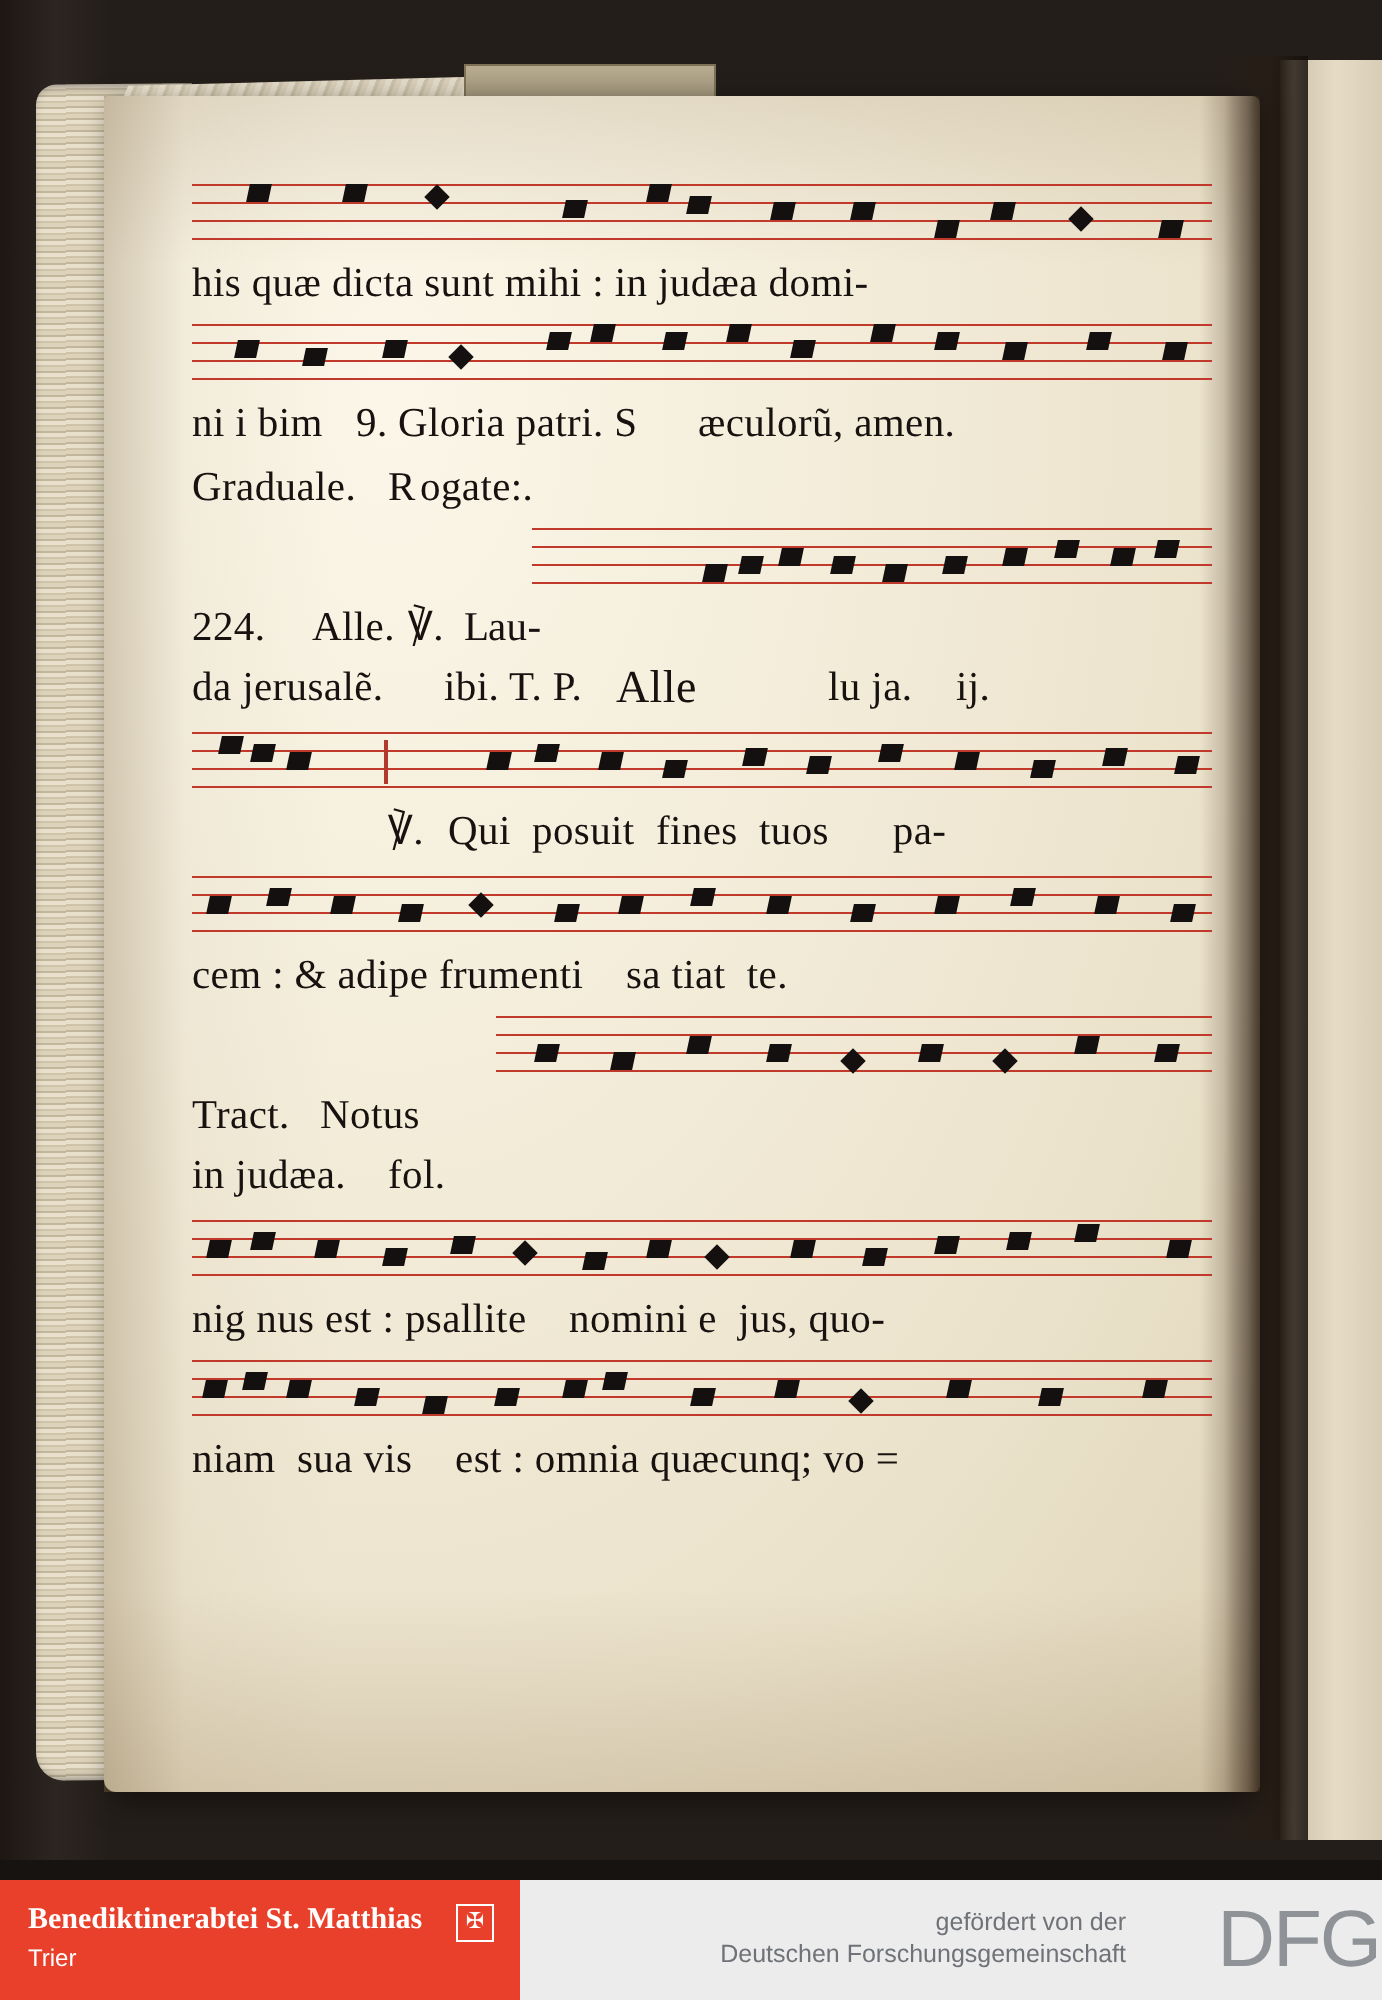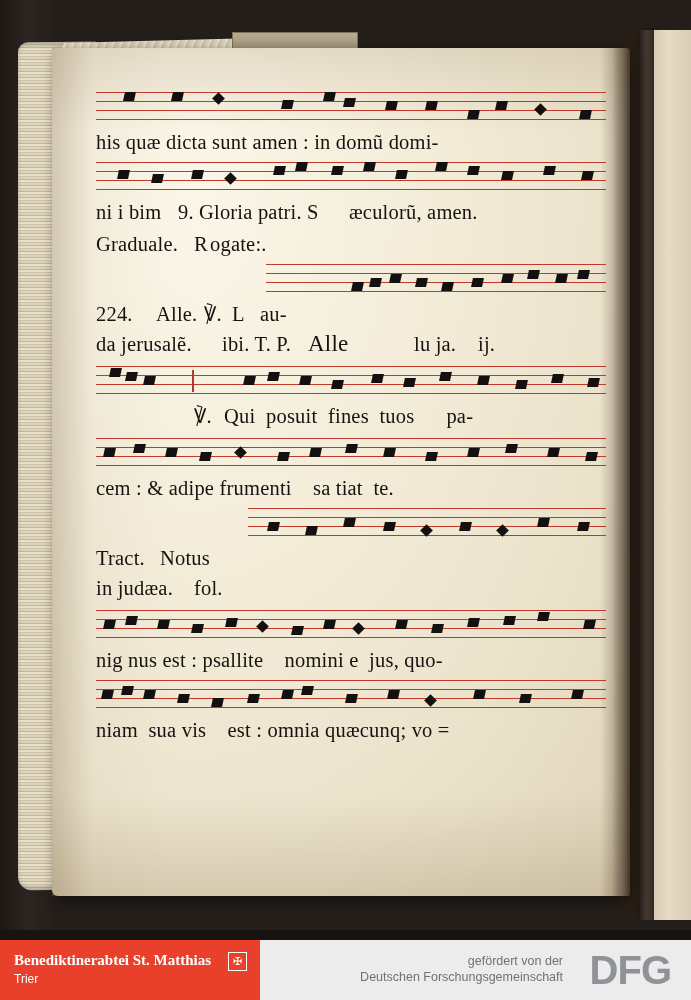--- a/index.html
+++ b/index.html
@@ -187,23 +187,23 @@
     position: absolute; right: 128px; top: 14px;
     font-family: "Liberation Sans", sans-serif;
     font-size: 12.5px; color: #6f7276; text-align: right; width: 220px;
   }
   .bar-right .f2 {
     position: absolute; right: 128px; top: 30px;
     font-family: "Liberation Sans", sans-serif;
     font-size: 12.5px; color: #6f7276; text-align: right; width: 220px;
   }
   .bar-right .dfg {
-    position: absolute; right: 20px; top: 8px;
+    position: absolute; right: 1px; top: 8px;
     font-family: "Liberation Sans", sans-serif;
-    font-size: 40px; font-weight: bold; color: #8f9296; letter-spacing: -1px;
+    font-size: 40px; font-weight: normal; color: #8f9296; letter-spacing: -1px;
   }
   .strip-dark {
     position: absolute; left: 0; bottom: 60px; width: 691px; height: 10px;
     background: #171310;
   }
 </style>
 </head>
 <body>
 
 <div id="page">
@@ -229,21 +229,21 @@
         <span class="neume" style="left:186px; top:12px;"></span>
         <span class="neume" style="left:228px; top:4px;"></span>
         <span class="neume" style="left:248px; top:10px;"></span>
         <span class="neume" style="left:290px; top:13px;"></span>
         <span class="neume" style="left:330px; top:13px;"></span>
         <span class="neume" style="left:372px; top:22px;"></span>
         <span class="neume" style="left:400px; top:13px;"></span>
         <span class="neume dia" style="left:440px; top:17px;"></span>
         <span class="neume" style="left:484px; top:22px;"></span>
       </div>
-      <div class="lyric">his quæ dicta sunt amen : in domũ domi-</div>
+      <div class="lyric">his quæ dicta sunt mihi : in judæa domi-</div>
     </div>
 
     <div class="system">
       <div class="staff">
         <span class="neume" style="left:22px; top:12px;"></span>
         <span class="neume" style="left:56px; top:16px;"></span>
         <span class="neume" style="left:96px; top:12px;"></span>
         <span class="neume dia" style="left:130px; top:16px;"></span>
         <span class="neume" style="left:178px; top:8px;"></span>
         <span class="neume" style="left:200px; top:4px;"></span>
@@ -282,21 +282,21 @@
         <span class="neume" style="left:236px; top:14px;"></span>
         <span class="neume" style="left:262px; top:10px;"></span>
         <span class="neume" style="left:290px; top:14px;"></span>
         <span class="neume" style="left:312px; top:10px;"></span>
       </div>
       <div class="mixed-row">
         <span class="lyric lyric-abs" style="left:0px;">224.</span>
         <span class="lyric lyric-abs rub" style="left:60px;">Alle.</span>
         <span class="lyric lyric-abs rub" style="left:108px;">℣.</span>
         <span class="lyric lyric-abs rub" style="left:136px;">L</span>
-        <span class="lyric lyric-abs" style="left:164px;">au-</span>
+        <span class="lyric lyric-abs" style="left:148px;">au-</span>
       </div>
       <div class="mixed-row">
         <span class="lyric lyric-abs" style="left:0px;">da jerusalẽ.</span>
         <span class="lyric lyric-abs rub" style="left:126px;">ibi. T. P.</span>
         <span class="lyric lyric-abs" style="left:212px; font-size:23px;">Alle</span>
         <span class="lyric lyric-abs" style="left:318px;">lu ja.</span>
         <span class="lyric lyric-abs rub" style="left:382px;">ij.</span>
       </div>
     </div>
 

